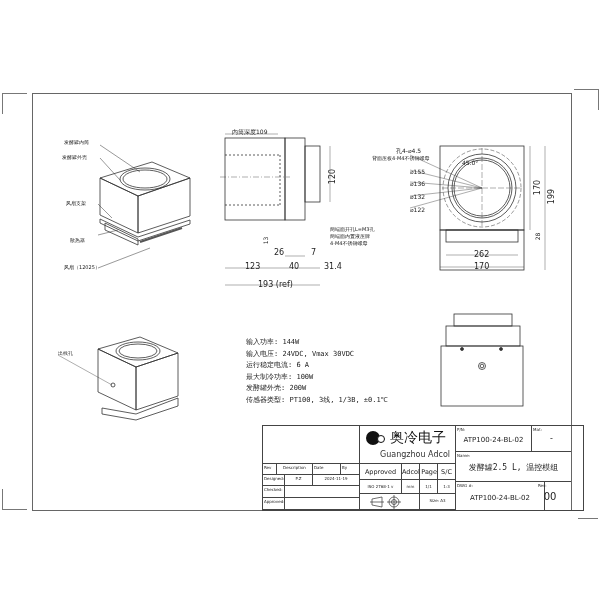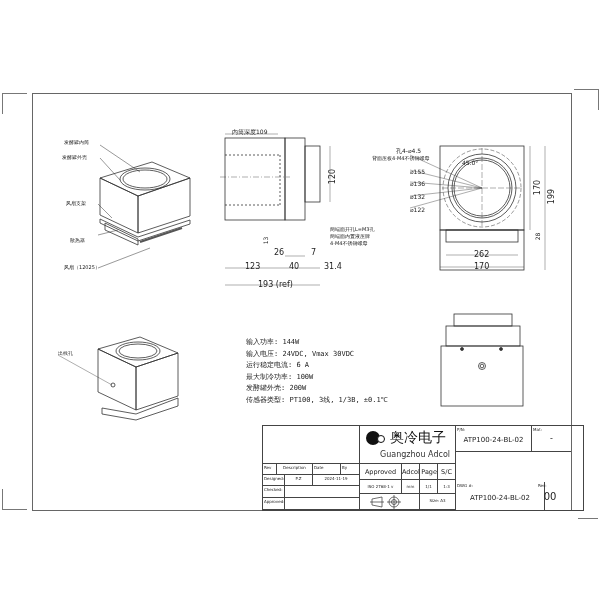--- a/index.html
+++ b/index.html
@@ -200,20 +200,24 @@
   <div class="tb-cell tb-small" style="left:157px;top:68px;width:36px;height:16px;text-align:center;line-height:12px">Size: A3</div>
 
   <div class="tb-cell" style="left:193px;top:0;width:76px;height:26px;">
     <div class="tb-small">P/N:</div>
     <div style="font-size:7px;text-align:center;margin-top:3px">ATP100-24-BL-02</div>
   </div>
   <div class="tb-cell" style="left:269px;top:0;width:39px;height:26px;border-right:none;">
     <div class="tb-small">Mat:</div>
     <div style="font-size:8px;text-align:center;margin-top:1px">-</div>
   </div>
+  <div class="tb-cell" style="left:193px;top:26px;width:115px;height:30px;border-right:none;">
+    <div class="tb-small">Name:</div>
+    <div style="font-size:8px;text-align:center;margin-top:3px;font-family:'DejaVu Sans Mono',monospace">发酵罐2.5 L, 温控模组</div>
+  </div>
   <div class="tb-cell" style="left:193px;top:56px;width:89px;height:28px;border-bottom:none;">
     <div class="tb-small">DWG #:</div>
     <div style="font-size:7px;text-align:center;margin-top:5px">ATP100-24-BL-02</div>
   </div>
   <div class="tb-cell" style="left:274px;top:56px;width:26px;height:28px;border:none;">
     <div class="tb-small">Rev:</div>
     <div style="font-size:10px;text-align:center;margin-top:2px">00</div>
   </div>
 </div>
 

